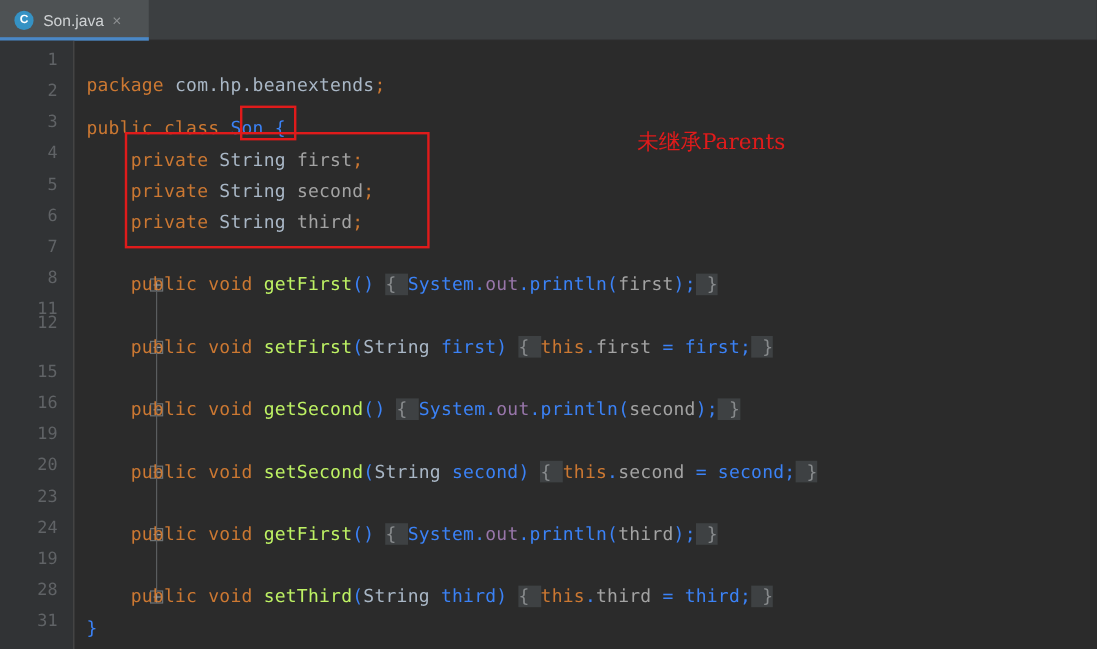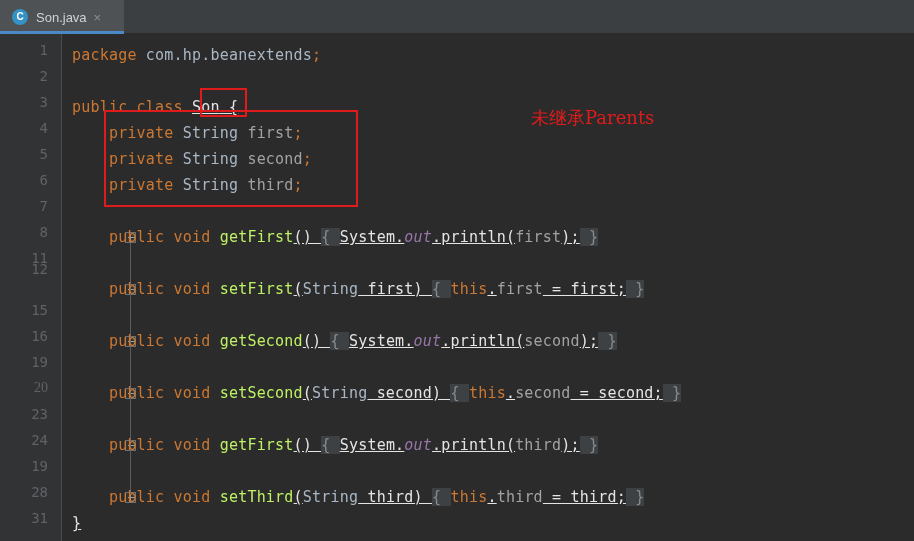--- a/index.html
+++ b/index.html
@@ -93,22 +93,22 @@
     font-size:15px;
     letter-spacing:0.2px;
   }
 
   
   .kw   { color:#cc7832; }             
   .typ  { color:#a9b7c6; }             
   .fld  { color:#a3a3a3; }             
   .mth  { color:#bef264; }             
   .pkg  { color:#a9b7c6; }
-  .stat { color:#9876aa; font-style:italic; }  
-  .plain{ color:#e5e5e5;text-decoration:underline; }
+  .stat { color:#9876aa; }  
+  .plain{ color:#3b82f6; }
   .semi { color:#cc7832; }
   .fold { background:#3e4143; color:#888b8d; }
 
   
   .foldbox {
     position:absolute; left:64px;
     width:11px; height:11px;
     border:1px solid #6e7274;
     background:#313335;
   }
@@ -161,39 +161,39 @@
       <div class="lineno" style="top: 86px;">4</div>
       <div class="lineno" style="top: 112px;">5</div>
       <div class="lineno" style="top: 138px;">6</div>
       <div class="lineno" style="top: 164px;">7</div>
       <div class="lineno" style="top: 190px;">8</div>
       <div class="lineno" style="top: 216px;">11</div>
       <div class="lineno" style="top: 227px;">12</div>
       <div class="lineno" style="top: 268px;">15</div>
       <div class="lineno" style="top: 294px;">16</div>
       <div class="lineno" style="top: 320px;">19</div>
-      <div class="lineno" style="top: 346px; font-family: Liberation Serif, serif;">20</div>
+      <div class="lineno" style="top: 346px;">20</div>
       <div class="lineno" style="top: 372px;">23</div>
       <div class="lineno" style="top: 398px;">24</div>
       <div class="lineno" style="top: 424px;">19</div>
       <div class="lineno" style="top: 450px;">28</div>
       <div class="lineno" style="top: 476px;">31</div>
     </div>
   <div id="gutter-sep"></div>
   <div id="foldstrip">
       <div class="foldbox" style="top: 198px;"></div>
       <div class="foldbox" style="top: 250px;"></div>
       <div class="foldbox" style="top: 302px;"></div>
       <div class="foldbox" style="top: 354px;"></div>
       <div class="foldbox" style="top: 406px;"></div>
       <div class="foldbox" style="top: 458px;"></div>
       <div class="foldline" style="top: 209px; height: 249px;"></div>
     </div>
   <div id="code-rows">
-      <div class="row" style="top: 8px;"><span class="codetext"><span class="kw">package </span><span class="pkg">com.hp.beanextends</span><span class="semi">;</span></span></div>
+      <div class="row" style="top: 24px;"><span class="codetext"><span class="kw">package </span><span class="pkg">com.hp.beanextends</span><span class="semi">;</span></span></div>
       <div class="row" style="top: 34px;"><span class="codetext"></span></div>
       <div class="row" style="top: 60px;"><span class="codetext"><span class="kw">public class </span><span class="plain">Son</span><span class="plain"> {</span></span></div>
       <div class="row" style="top: 86px;"><span class="codetext"><span class="kw">    private </span><span class="typ">String </span><span class="fld">first</span><span class="semi">;</span></span></div>
       <div class="row" style="top: 112px;"><span class="codetext"><span class="kw">    private </span><span class="typ">String </span><span class="fld">second</span><span class="semi">;</span></span></div>
       <div class="row" style="top: 138px;"><span class="codetext"><span class="kw">    private </span><span class="typ">String </span><span class="fld">third</span><span class="semi">;</span></span></div>
       <div class="row" style="top: 164px;"><span class="codetext"></span></div>
       <div class="row" style="top: 190px;"><span class="codetext"><span class="kw">    public void </span><span class="mth">getFirst</span><span class="plain">() </span><span class="fold">{ </span><span class="plain">System.</span><span class="stat">out</span><span class="plain">.println(</span><span class="fld">first</span><span class="plain">);</span><span class="fold"> }</span></span></div>
       <div class="row" style="top: 216px;"><span class="codetext"></span></div>
       <div class="row" style="top: 242px;"><span class="codetext"><span class="kw">    public void </span><span class="mth">setFirst</span><span class="plain">(</span><span class="typ">String</span><span class="plain"> first) </span><span class="fold">{ </span><span class="kw">this</span><span class="plain">.</span><span class="fld">first</span><span class="plain"> = first;</span><span class="fold"> }</span></span></div>
       <div class="row" style="top: 268px;"><span class="codetext"></span></div>

